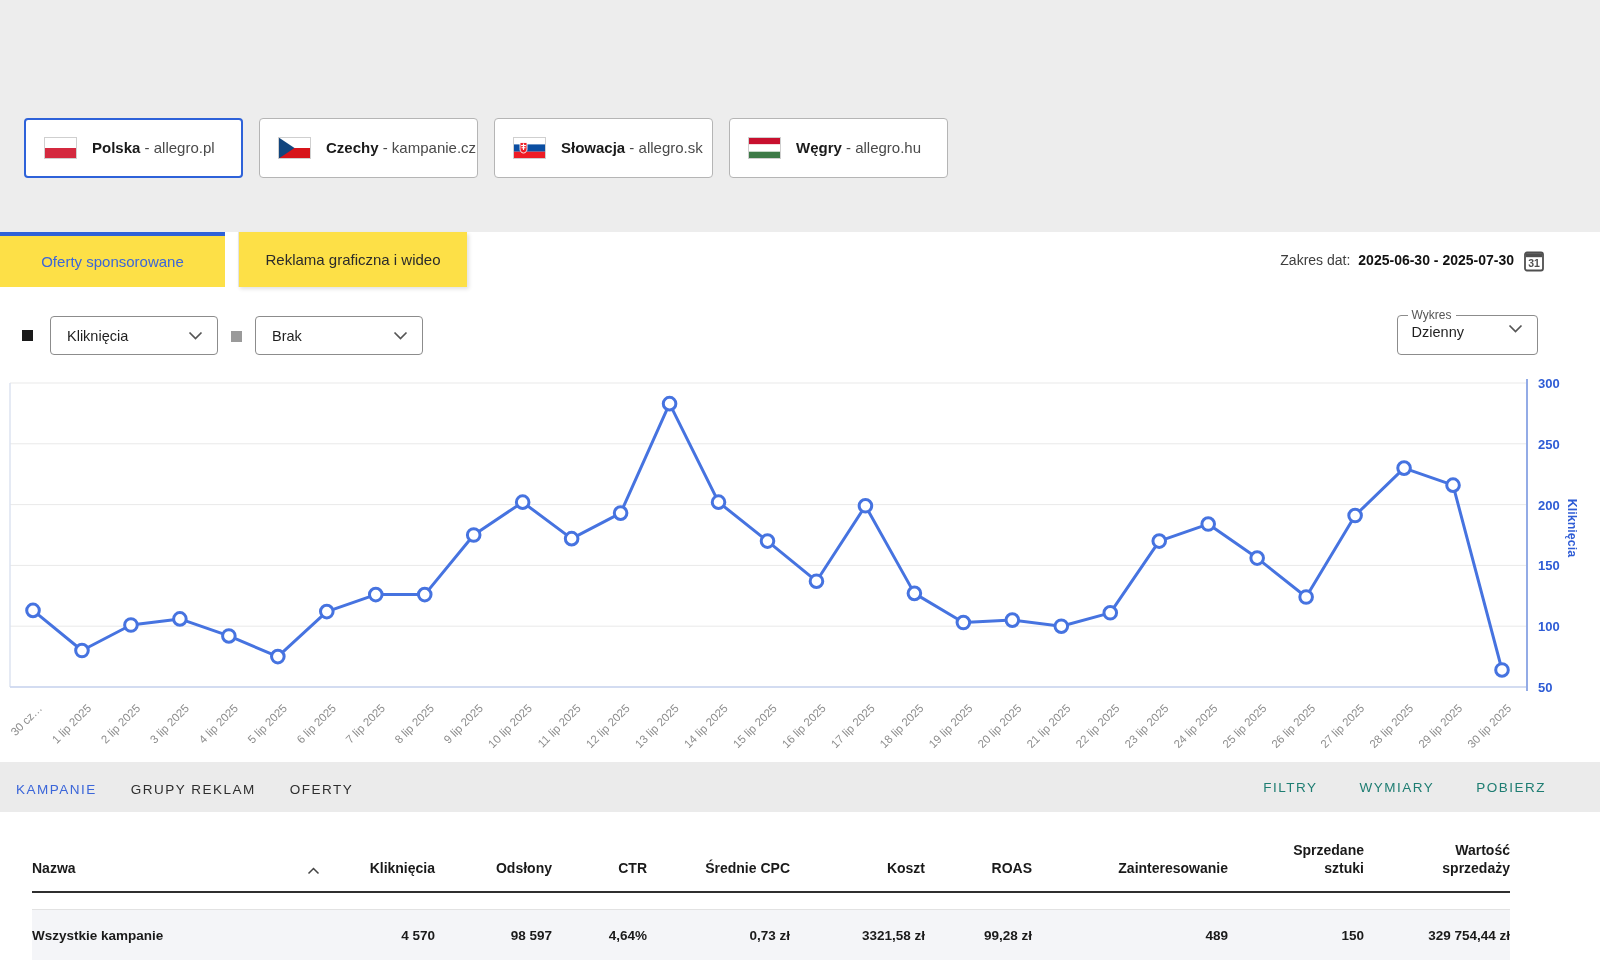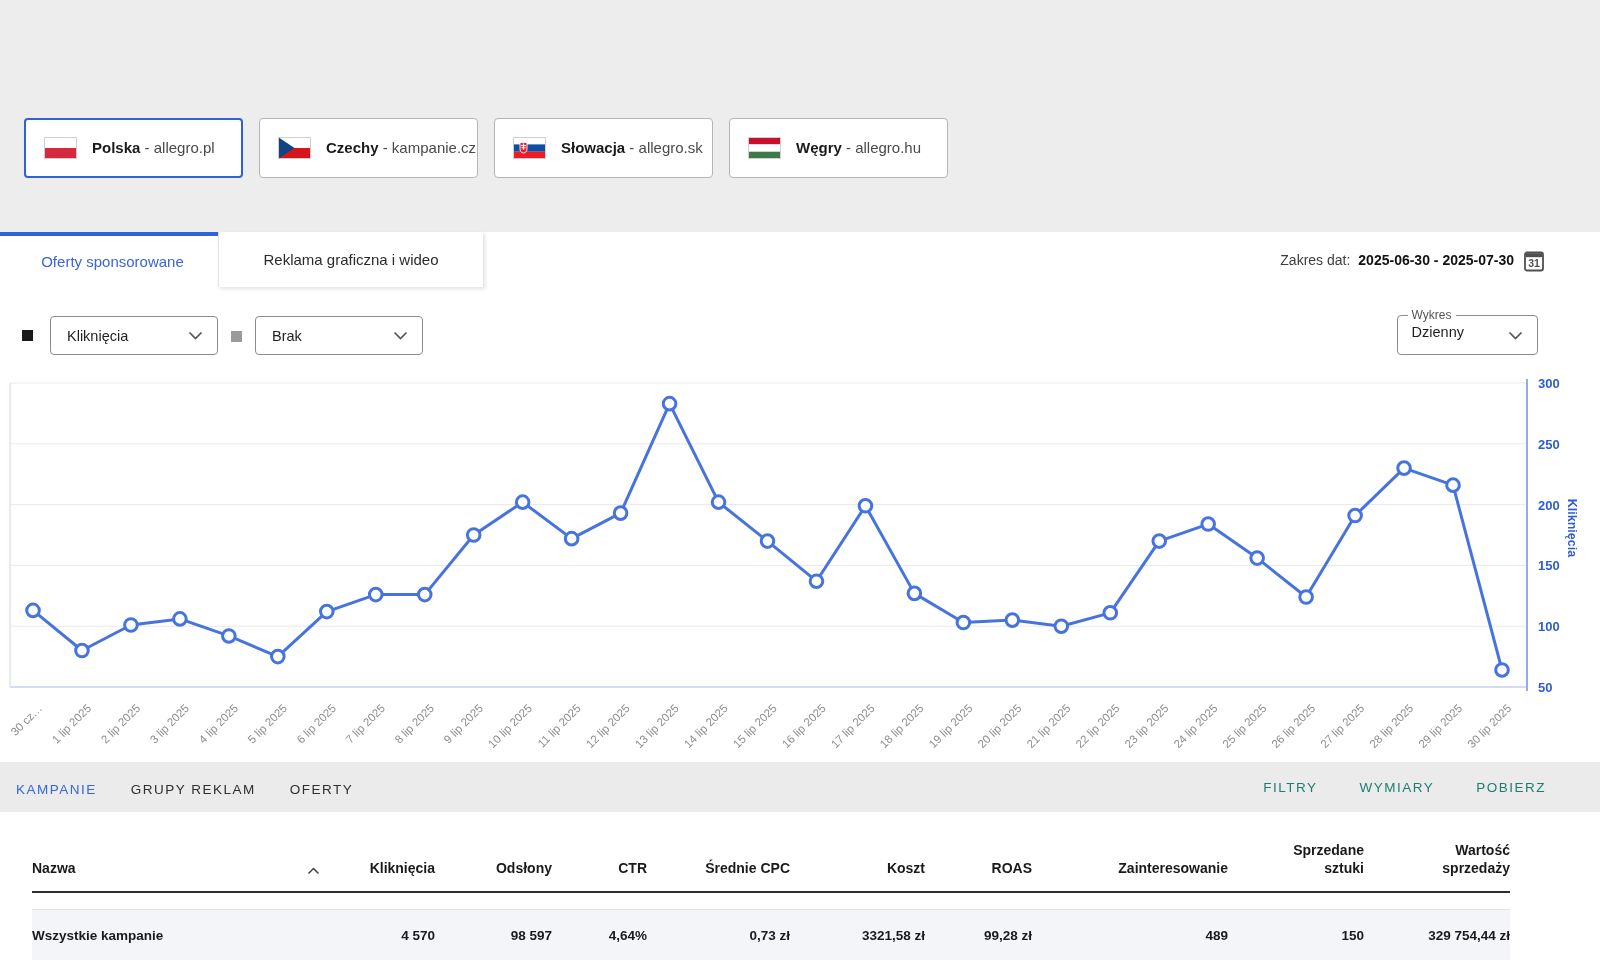--- a/index.html
+++ b/index.html
@@ -15,38 +15,38 @@
   .market-btn{box-sizing:border-box;width:219px;height:60px;background:#fff;border:1px solid #b5b5b5;border-radius:4px;display:flex;align-items:center;padding:0 18px;gap:15px;cursor:pointer;}
   .market-btn.selected{border:2px solid #2e62d9;}
   .market-name{font-weight:bold;font-size:15px;color:#1a1a1a;white-space:nowrap;}
   .market-domain{font-size:15px;color:#4a4a4a;white-space:nowrap;}
   .flag{flex:0 0 auto;display:block;}
 
   
   .content-bg{position:absolute;top:232px;left:0;right:0;height:530px;background:#fff;}
 
   
-  .top-tab{position:absolute;top:232px;height:55px;display:flex;align-items:center;justify-content:center;font-size:15px;background:#ffffff;box-sizing:border-box;cursor:pointer;}
+  .top-tab{position:absolute;top:232px;height:55px;display:flex;align-items:center;justify-content:center;font-size:15px;background:#fde047;box-sizing:border-box;cursor:pointer;}
   .top-tab.active{left:0;width:225px;border-top:4px solid #2e62d9;color:#3b66d9;}
-  .top-tab.inactive{left:218px;width:265px;color:#2b2b2b;border-left:1px solid #e3e3e3;box-shadow:2px 2px 4px rgba(0,0,0,0.12);}
+  .top-tab.inactive{left:238px;width:229px;color:#2b2b2b;border-left:1px solid #e3e3e3;box-shadow:2px 2px 4px rgba(0,0,0,0.12);}
 
   
   .date-range{position:absolute;top:245px;right:54px;height:30px;display:flex;align-items:center;gap:8px;font-size:14px;color:#3d3d3d;cursor:pointer;}
   .date-range b{color:#111;}
 
   
   .marker{position:absolute;width:11px;height:11px;}
   .marker.m1{left:22px;top:330px;background:#1a1a1a;}
   .marker.m2{left:231px;top:331px;background:#9a9a9a;}
   .select{position:absolute;top:316px;height:39px;width:168px;box-sizing:border-box;background:#fff;border:1px solid #8c8c8c;border-radius:4px;display:flex;align-items:center;justify-content:space-between;padding:0 14px 0 16px;font-size:14.5px;color:#1f1f1f;cursor:pointer;}
   .select.s1{left:50px;}
   .select.s2{left:255px;}
   .wykres{position:absolute;top:308px;right:62px;width:104px;height:47px;box-sizing:border-box;border:1px solid #8c8c8c;border-radius:4px;margin:0;padding:0;cursor:pointer;}
   .wykres legend{margin-left:10px;padding:0 4px;font-size:12px;color:#555;}
-  .wykres .inner{display:flex;align-items:flex-end;justify-content:space-between;padding:2px 14px 0 14px;font-size:14.5px;color:#1f1f1f;gap:44px;}
+  .wykres .inner{display:flex;align-items:flex-start;justify-content:space-between;padding:2px 14px 0 14px;font-size:14.5px;color:#1f1f1f;gap:44px;}
 
   
   #chart{position:absolute;top:368px;left:0;}
 
   
   .bottom-bar{position:absolute;top:762px;left:0;right:0;height:50px;background:#ebebeb;display:flex;align-items:stretch;}
   .bt-group{position:absolute;left:14px;top:0;height:58px;display:flex;gap:30px;justify-content:center;}
   .bt-item{display:flex;align-items:center;font-size:13.5px;letter-spacing:1.5px;color:#2e2e2e;padding:0 2px;box-sizing:border-box;border-bottom:3px solid transparent;cursor:pointer;}
   .bt-item.active{color:#3b66d9;border-bottom-color:#3b66d9;}
   .actions{position:absolute;right:54px;top:0;height:50px;display:flex;gap:42px;}

